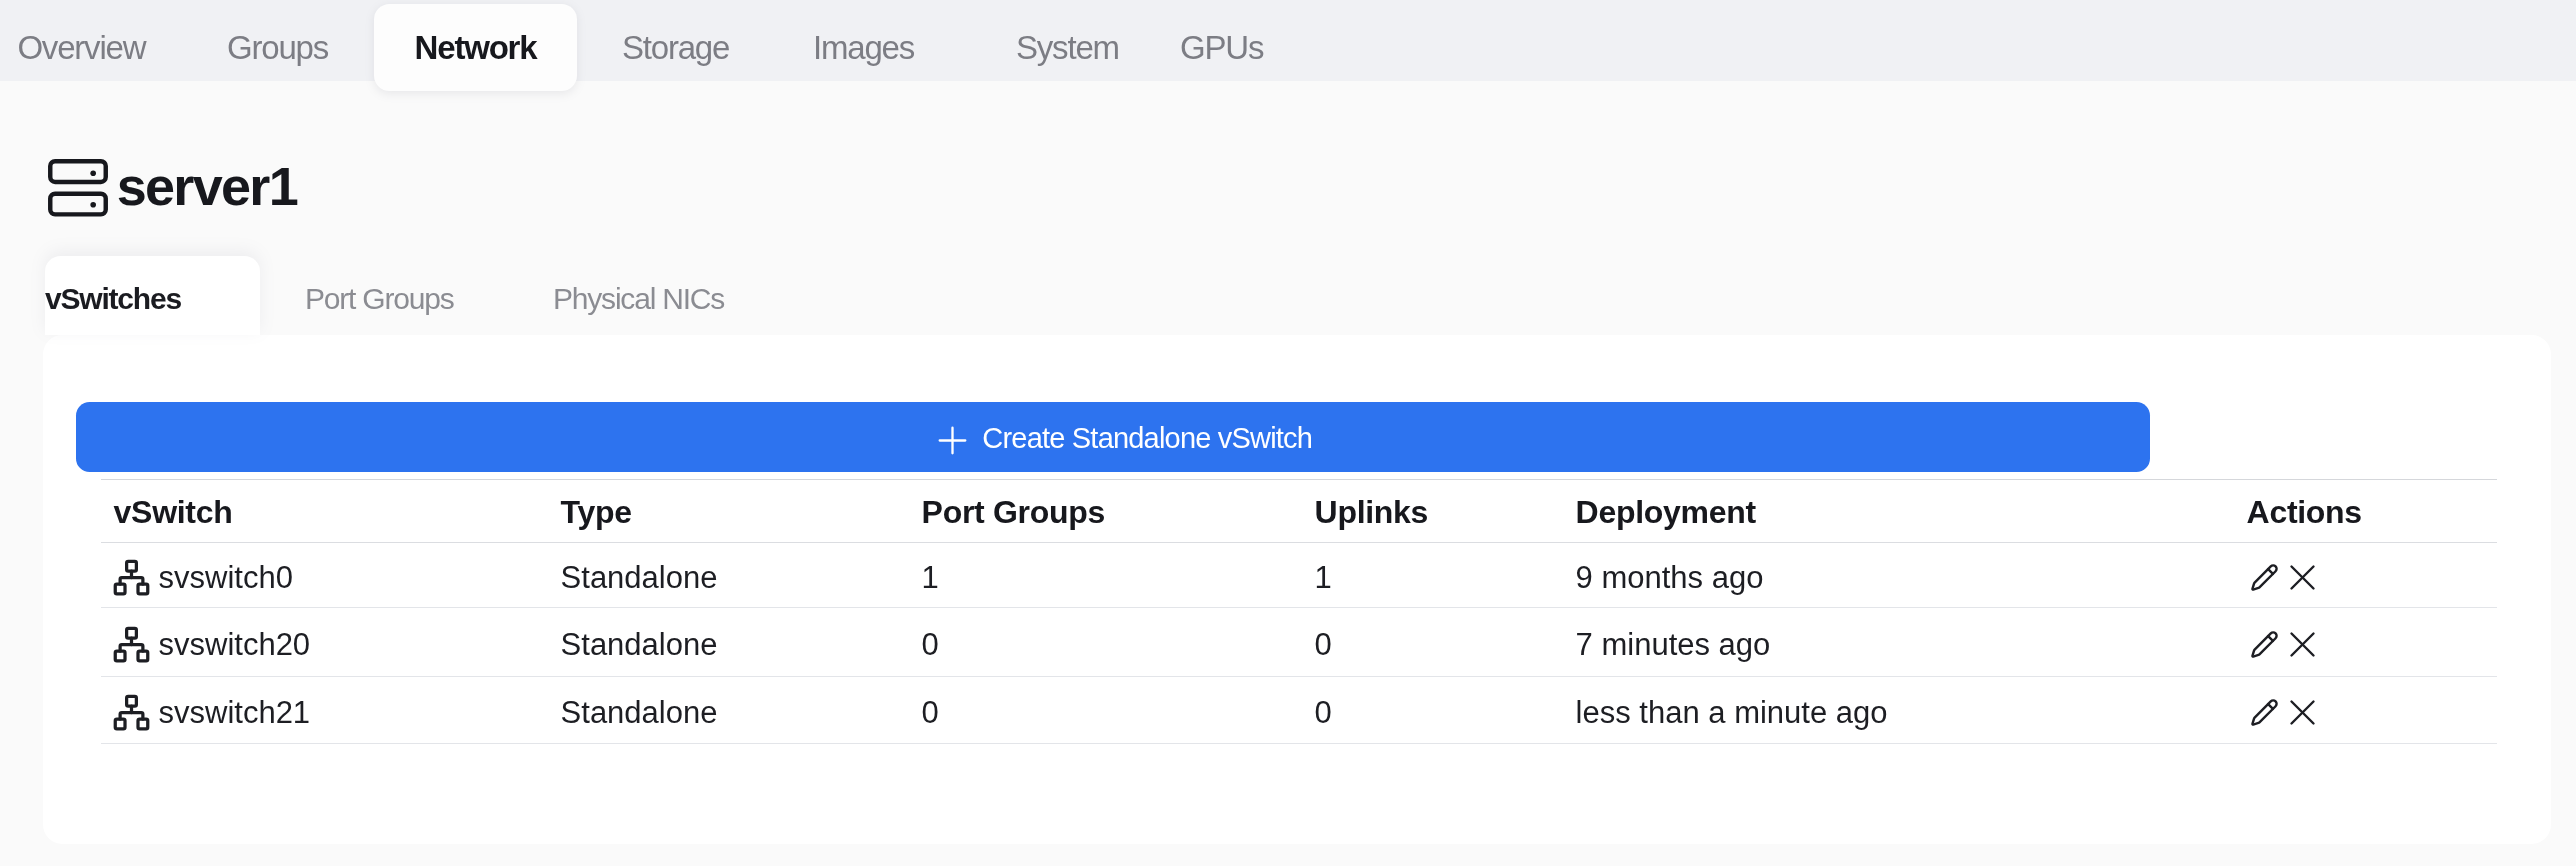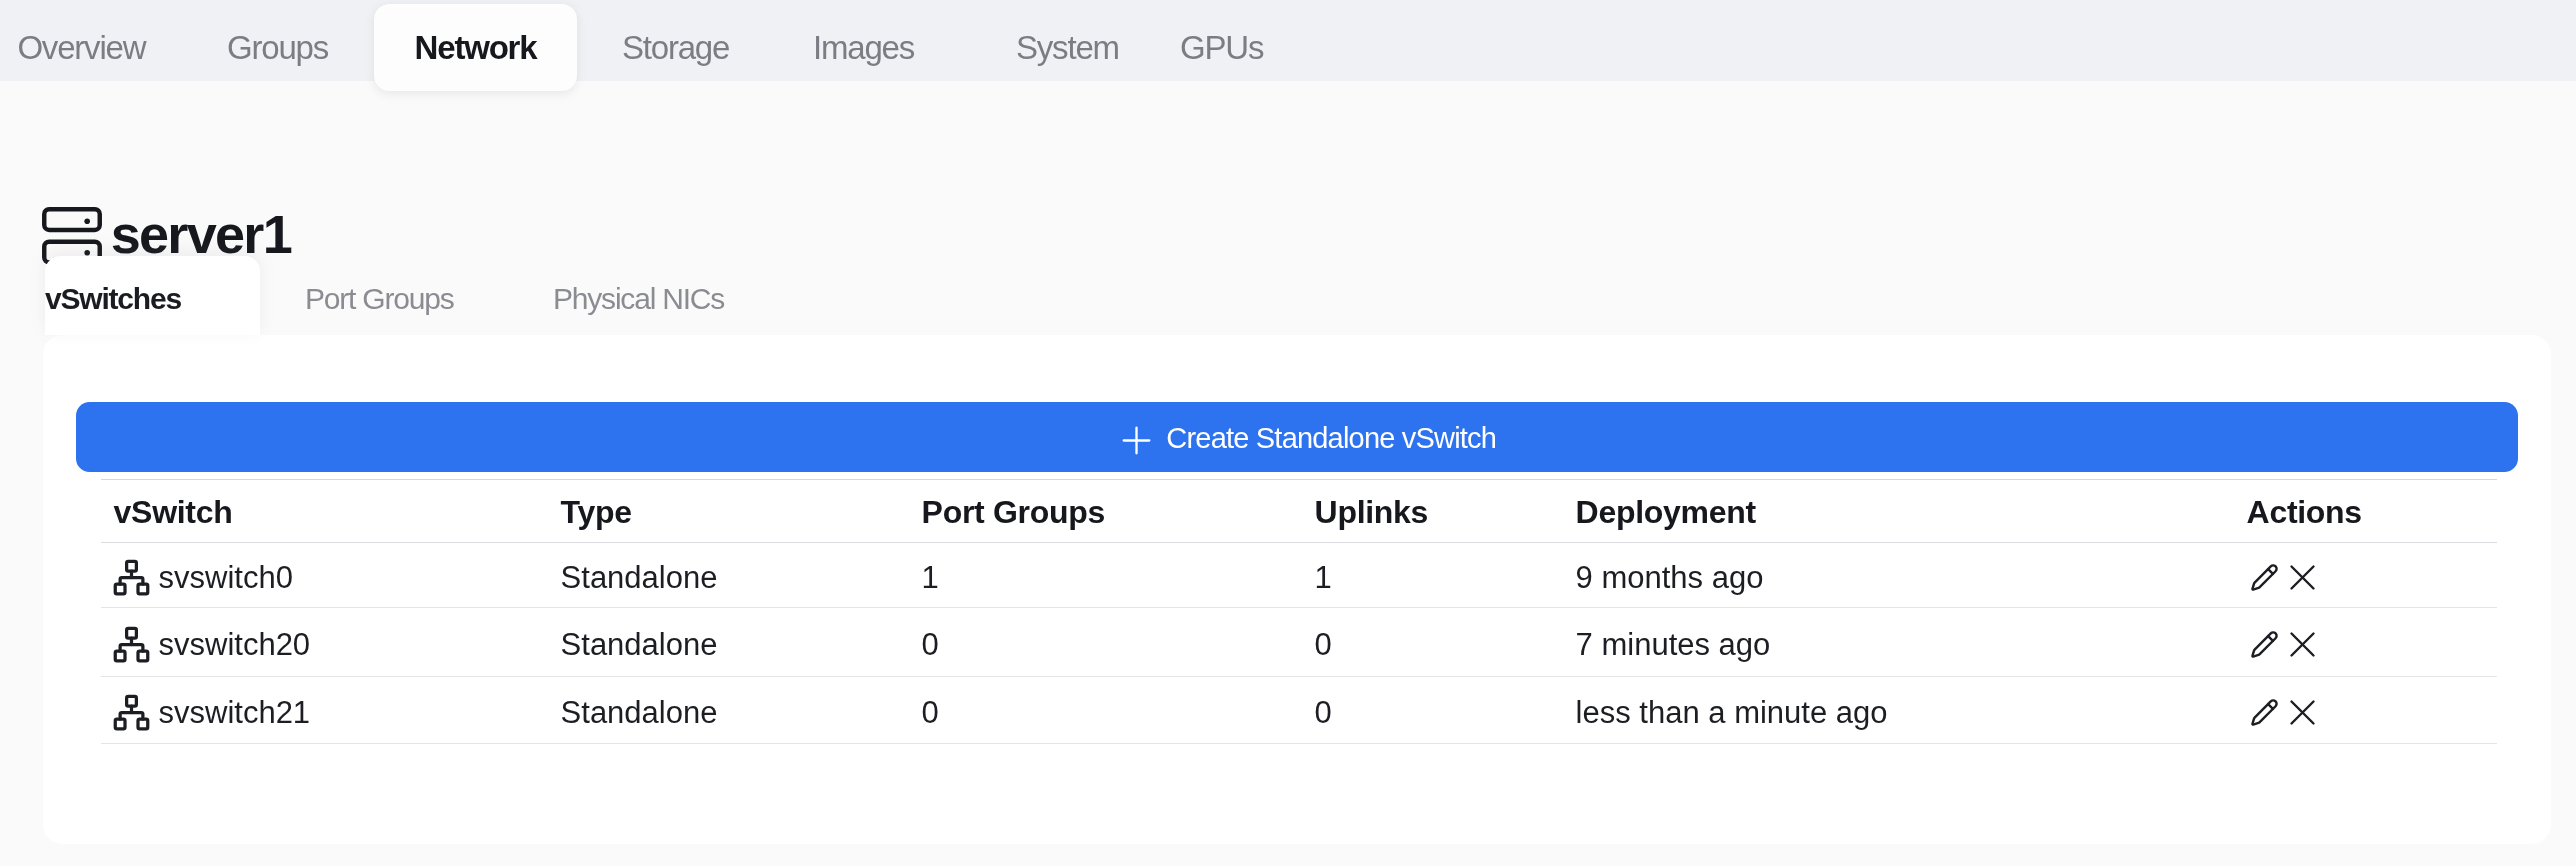--- a/index.html
+++ b/index.html
@@ -29,21 +29,21 @@
   .top-tab-active-box {
     position:absolute; left:374px; top:3.9px; width:203px; height:87px;
     background:#fdfdfd; border-radius:15.5px;
     box-shadow:0 2.9px 9.7px rgba(125,130,145,0.14);
   }
   .top-tab-network {
     left:374px; width:203px; text-align:center;
     color:#17181d; font-weight:600; letter-spacing:-1.2px;
   }
   
-  .title-wrap { position:absolute; left:42px; top:159px; height:58px; display:flex; align-items:center;margin-top:48px; }
+  .title-wrap { position:absolute; left:48px; top:159px; height:58px; display:flex; align-items:center; }
   .title-icon { width:60px; height:58px; display:block; }
   .page-title {
     font-size:54px; font-weight:700; letter-spacing:-1.7px; color:#17181d;
     margin-left:8.7px; line-height:58px; margin-top:-3.9px;
   }
   
   .sub-tab {
     position:absolute; top:256px; height:79px; line-height:86px;
     font-size:30px; letter-spacing:-1.2px; color:#8b8c92; white-space:nowrap;
   }
@@ -55,21 +55,21 @@
     z-index:2;
   }
   .sub-tab-portgroups { left:305px; }
   .sub-tab-physnics   { left:553px; }
   
   .card {
     position:absolute; left:43px; top:335px; width:2508px; height:509px;
     background:#fff; border-radius:19.4px; z-index:1;
   }
   .create-btn {
-    position:absolute; left:33px; top:67px; width:2442px; height:70px;
+    position:absolute; left:33px; top:67px; width:2074px; height:70px;
     border:none; border-radius:13.6px; background:#2d73ef;
     display:flex; align-items:center; justify-content:center;
     color:#fff; font-family:inherit; font-size:29px; letter-spacing:-0.8px; padding-top:3.9px; padding-left:23px;
     cursor:pointer;
   }
   .plus-icon { width:31px; height:31px; margin-right:14.5px; display:block; margin-top:2.9px; }
   
   .vtable {
     position:absolute; left:58px; top:144px; width:2395px;
     border-collapse:collapse; table-layout:fixed;

